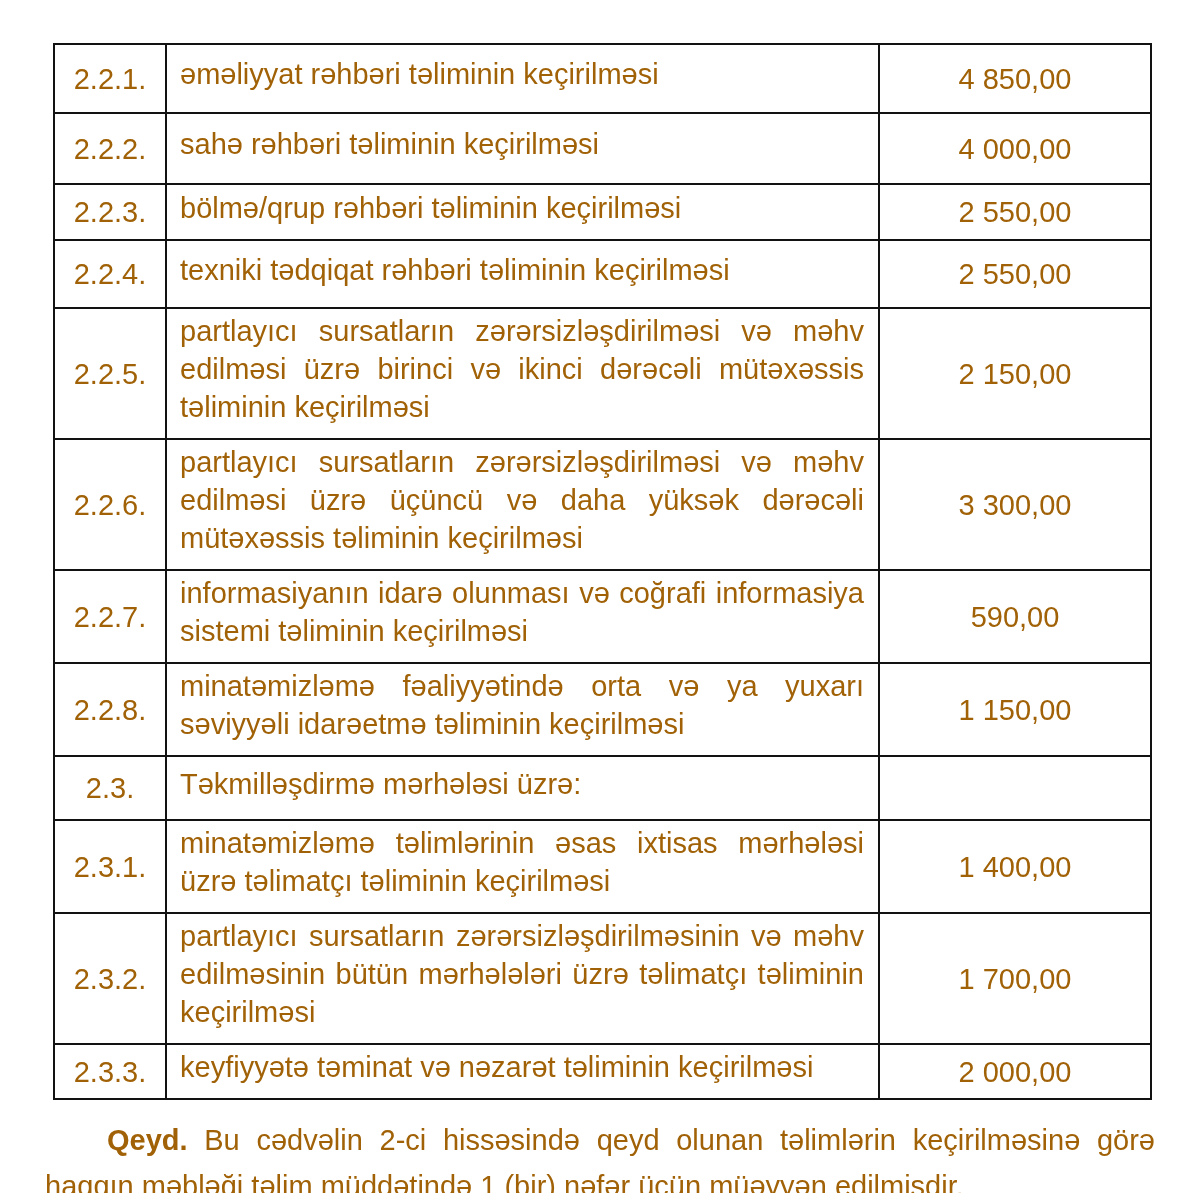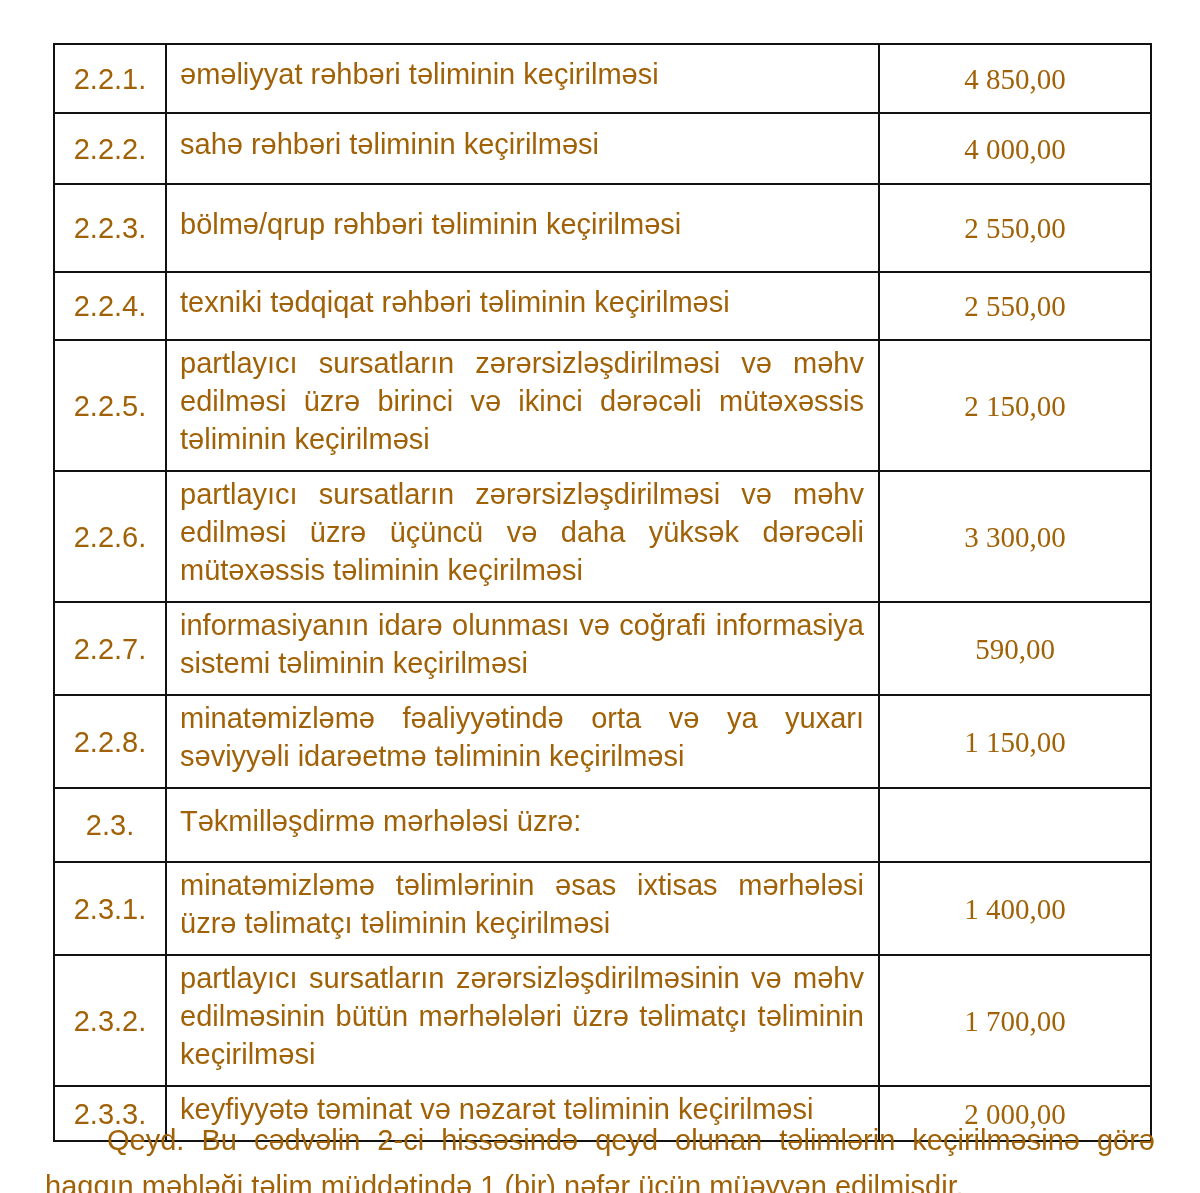--- a/index.html
+++ b/index.html
@@ -36,47 +36,46 @@
     padding: 2px 4px;
   }
   td.cell-desc {
     text-align: justify;
     padding: 3px 14px 12px 13px;
   }
   td.cell-val {
     text-align: center;
     padding: 2px 6px;
     white-space: nowrap;
-    font-family: Liberation Serif, serif;
   }
   
   tr.r0  { height: 69px; }
   tr.r1  { height: 71px; }
-  tr.r2  { height: 88px; }
+  tr.r2  { height: 56px; }
   tr.r3  { height: 68px; }
   tr.r4  { height: 115px; }
   tr.r5  { height: 115px; }
   tr.r6  { height: 84px; }
   tr.r7  { height: 75px; }
-  tr.r8  { height: 74px; }
+  tr.r8  { height: 64px; }
   tr.r9  { height: 80px; border-radius: 30px; }
   tr.r10 { height: 111px; }
   tr.r11 { height: 54px; }
   .note {
     position: absolute;
     left: 45px;
     right: 45px;
     top: 1088px;
     font-size: 29px;
     line-height: 46px;
     text-align: justify;
     text-indent: 62px;
   }
   .note .note-label {
-    font-weight: normal;
+    font-weight: bold;
   }
 </style>
 </head>
 <body>
 
 <div class="page">
 
   <table class="fee-table">
     <colgroup>
       <col style="width:112px">

